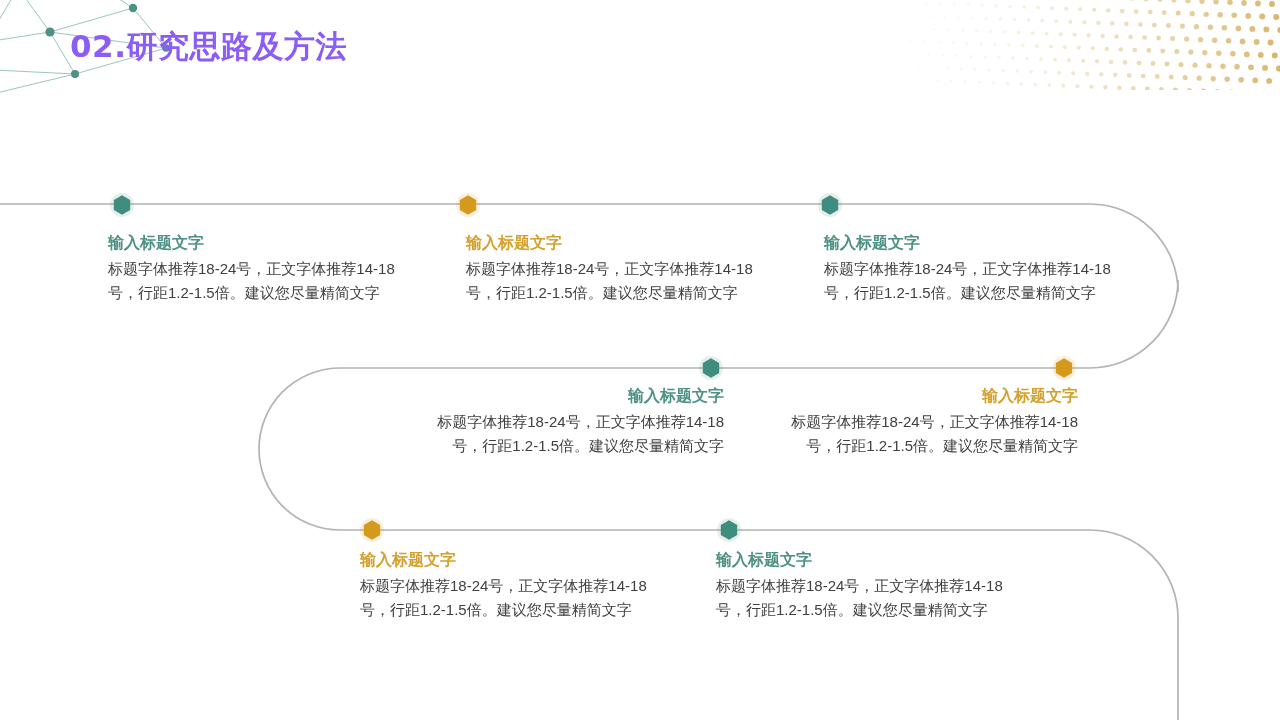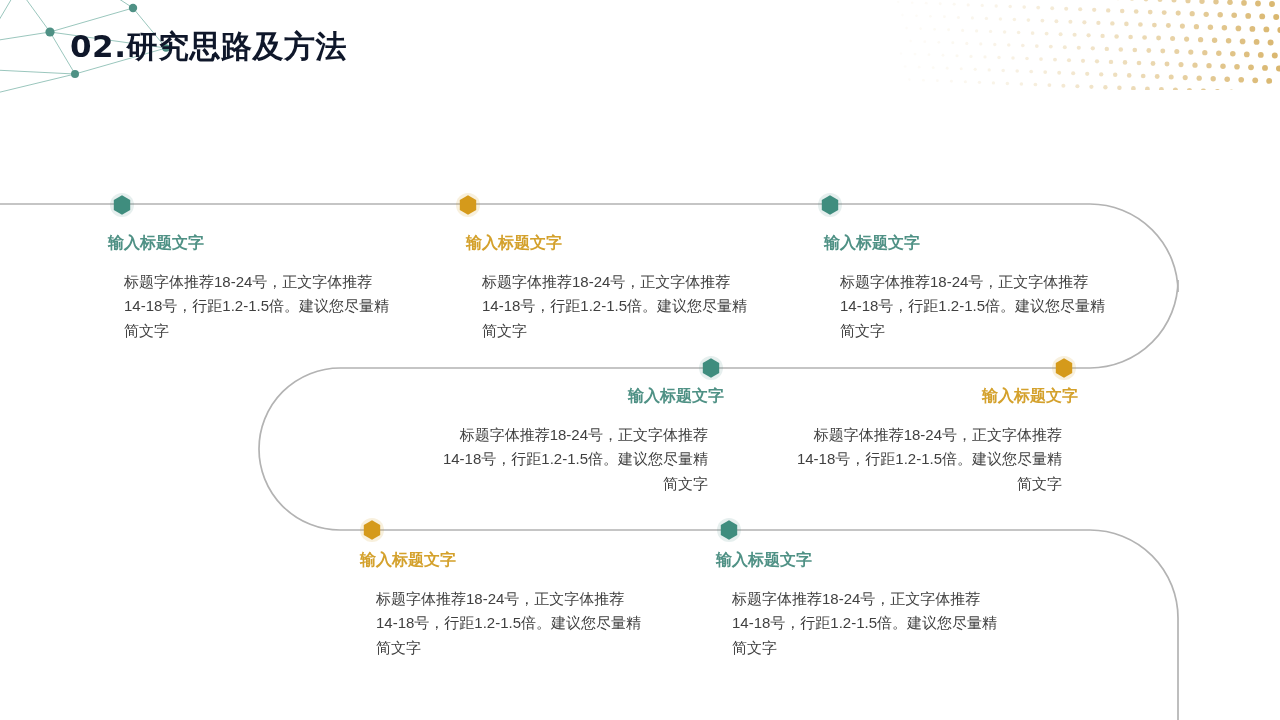--- a/index.html
+++ b/index.html
@@ -16,21 +16,21 @@
   #net-deco{width:200px;height:120px;}
   #dots-deco{left:auto;right:0;width:430px;height:90px;}
 
   
   #title-row{
     position:absolute;left:70px;top:26px;
     display:flex;align-items:baseline;
   }
   #page-title{
     font-size:31px;font-weight:bold;
-    color:#0f172a;
+    color:#8b5cf6;
     letter-spacing:0.5px;
     white-space:nowrap;
     font-family:"DejaVu Sans","Liberation Sans",sans-serif;
   }
 
   
   #path-svg{position:absolute;left:0;top:0;width:1280px;height:720px;}
 
   
   .hex{
@@ -45,21 +45,21 @@
   .block.align-left{text-align:left;}
   .blk-title{
     font-size:16px;font-weight:bold;line-height:1.35;
     margin:0 0 3px 0;
     font-family:"DejaVu Sans","Liberation Sans",sans-serif;
   }
   .blk-title.teal{color:#4f9185;}
   .blk-title.gold{color:#d4a12c;}
   .blk-body{
     font-size:15px;line-height:1.65;color:#404040;
-    margin:16px;
+    margin:0;
     font-family:"Liberation Sans","DejaVu Sans",sans-serif;
   }
 </style>
 </head>
 <body>
 
 <div id="stage">
 
   <svg class="deco" id="net-deco" viewBox="0 0 200 120">
     <g stroke="#8fc0b6" stroke-width="0.9" fill="none">

